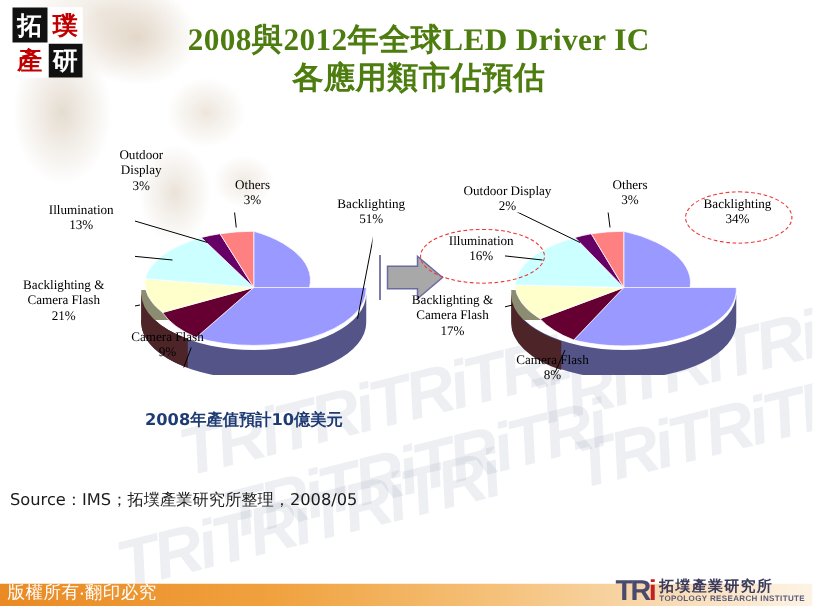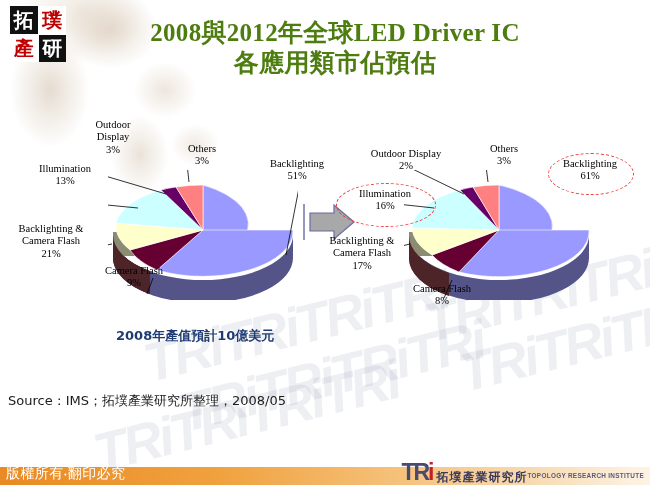--- a/index.html
+++ b/index.html
@@ -93,21 +93,21 @@
   }
   .tri-logo{
     position:absolute;right:6px;bottom:1px;height:26px;
     display:flex;align-items:flex-end;gap:4px;
   }
   .tri-mark{
     font-family:"Liberation Sans",sans-serif;font-weight:bold;
     font-size:23px;color:#4a4a6e;letter-spacing:-2px;line-height:1;
   }
   .tri-mark .i-red{color:#c22026;}
-  .tri-txt{display:flex;flex-direction:row;line-height:1;padding-bottom:1px;justify-content:flex-end;}
+  .tri-txt{display:flex;flex-direction:column;line-height:1;padding-bottom:1px;justify-content:flex-end;}
   .tri-cn{
     font-family:"DejaVu Sans","Liberation Sans",sans-serif;
     font-weight:bold;font-size:12px;color:#3a3a5c;letter-spacing:1px;
   }
   .tri-en{
     font-family:"Liberation Sans",sans-serif;font-weight:bold;
     font-size:6.4px;color:#5a5a7a;letter-spacing:.3px;margin-top:2px;
   }
 </style>
 </head>
@@ -242,21 +242,21 @@
       <div>Camera Flash</div>
       <div>8%</div>
     </div>
     <div class="lbl" style="left:480px;top:38px;width:48px;">
       <div>Others</div>
       <div>3%</div>
     </div>
     <div class="ellipse-mark" style="left:548px;top:48px;width:84px;height:40px;"></div>
     <div class="lbl" style="left:552px;top:53px;width:76px;">
       <div>Backlighting</div>
-      <div>61%</div>
+      <div>34%</div>
     </div>
 
     <div class="caption" style="left:116px;top:222px;">2008年產值預計10億美元</div>
   </div>
 
   <div class="footnote">
     <div>Source：IMS；拓墣產業研究所整理，2008/05</div>
   </div>
 
   <div class="bottombar"></div>

